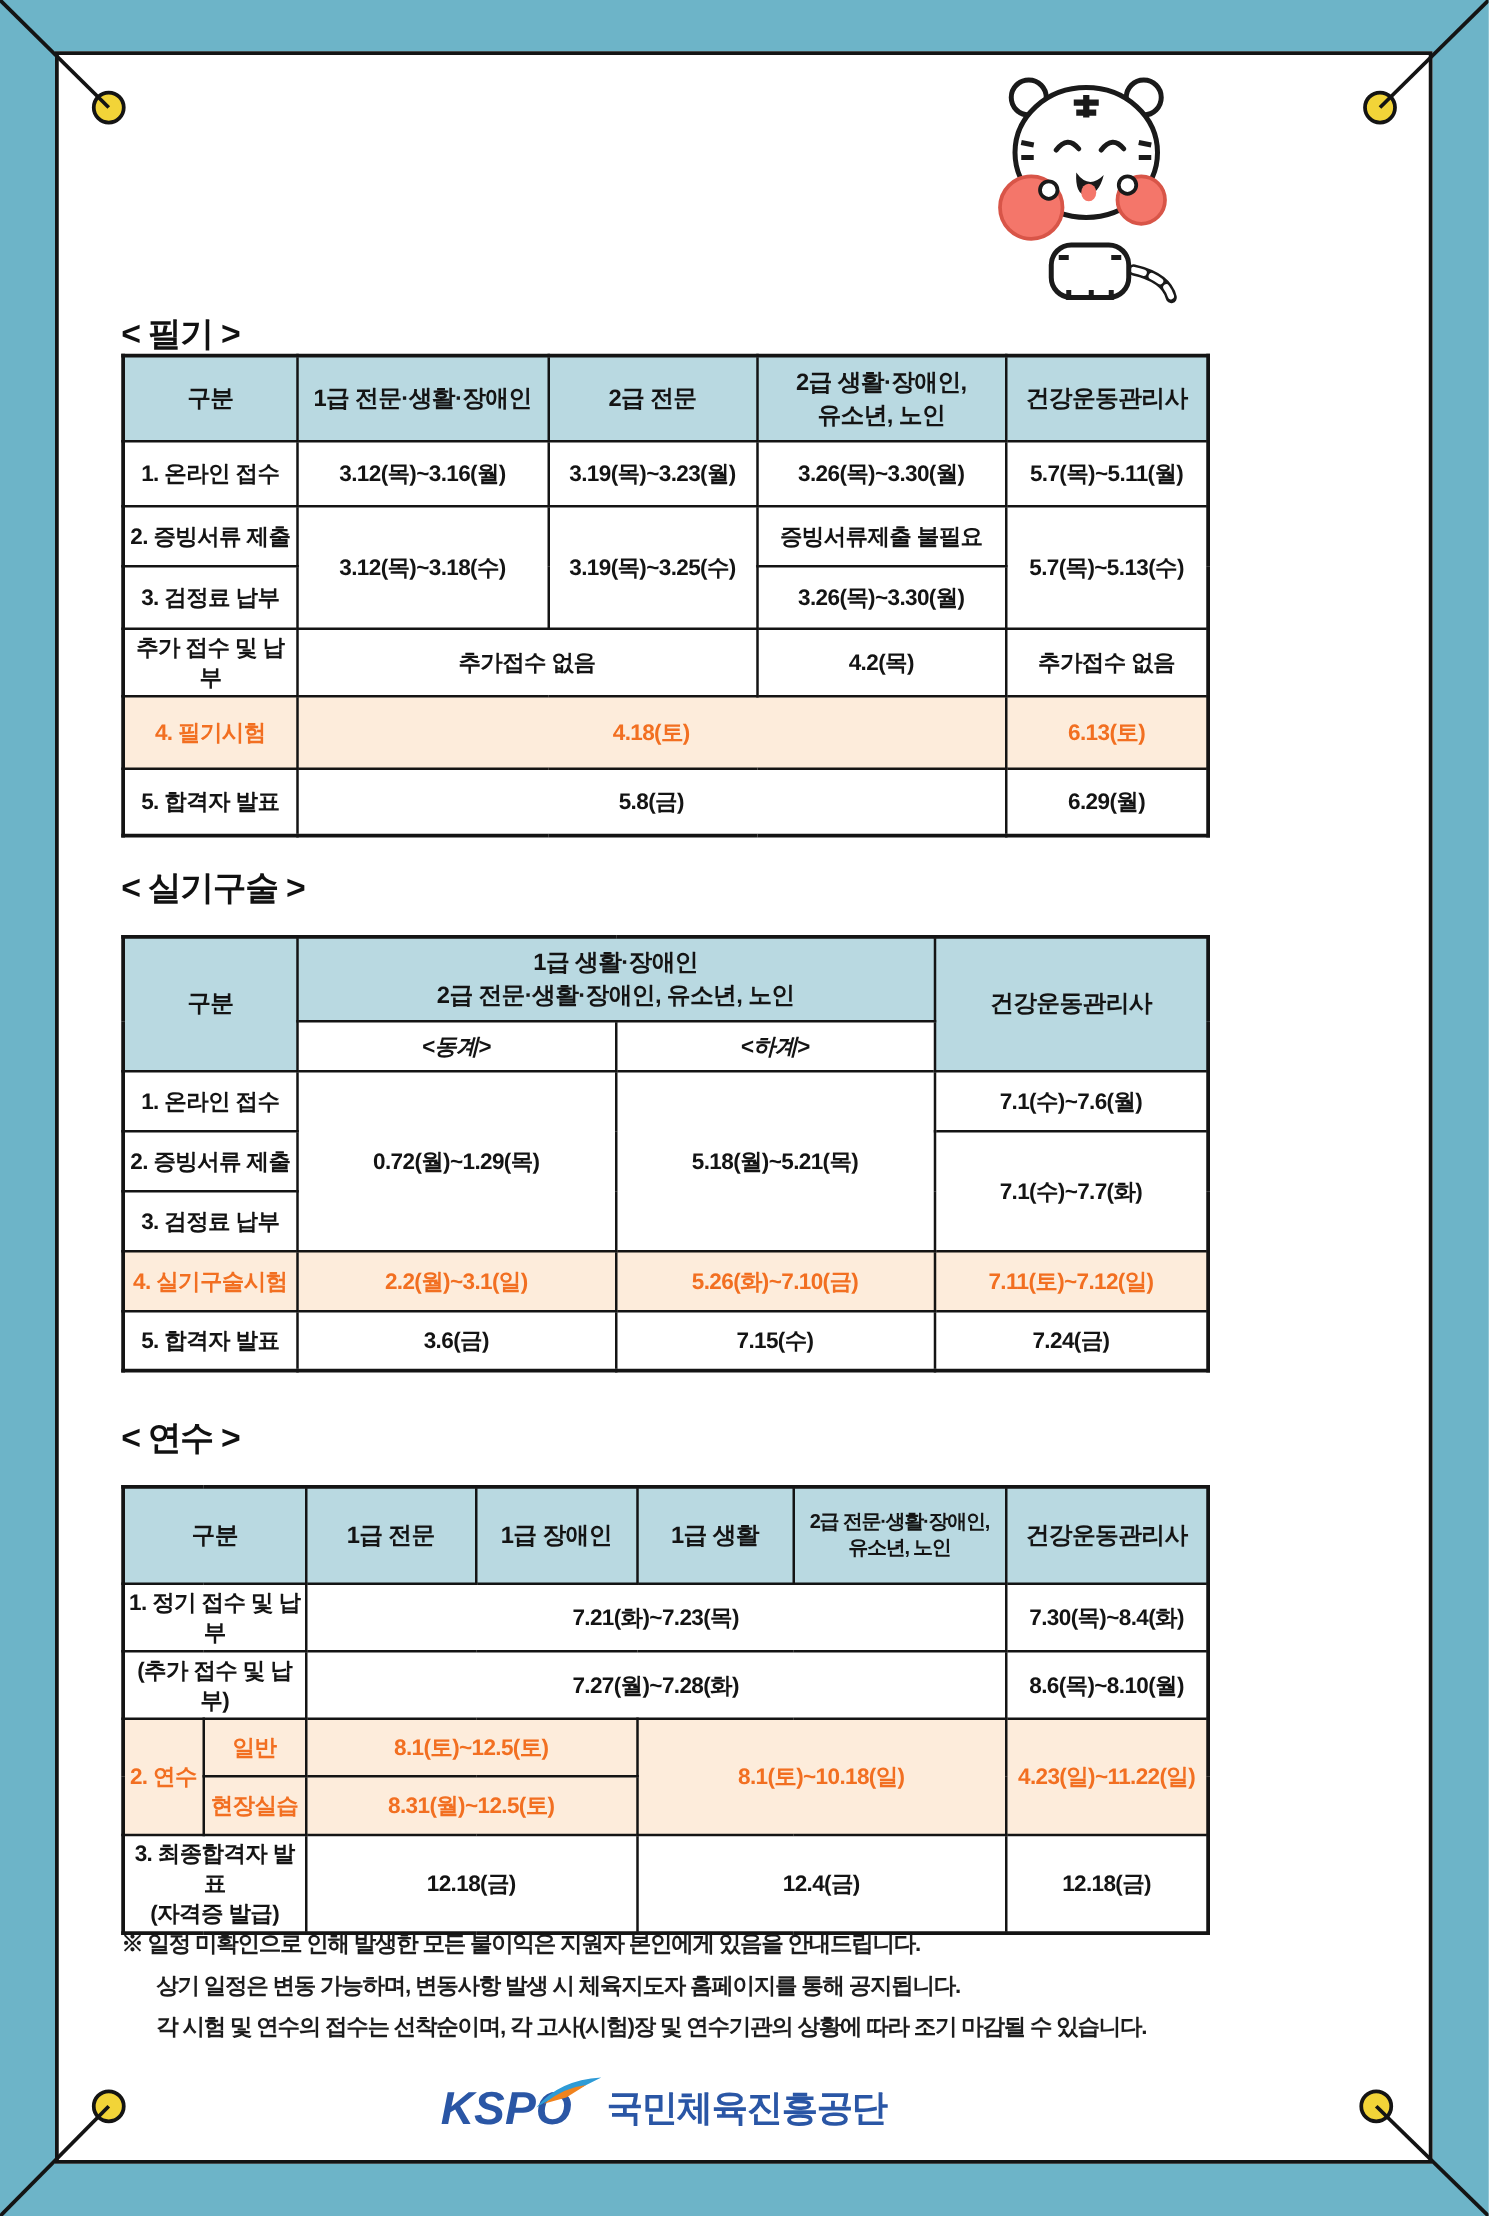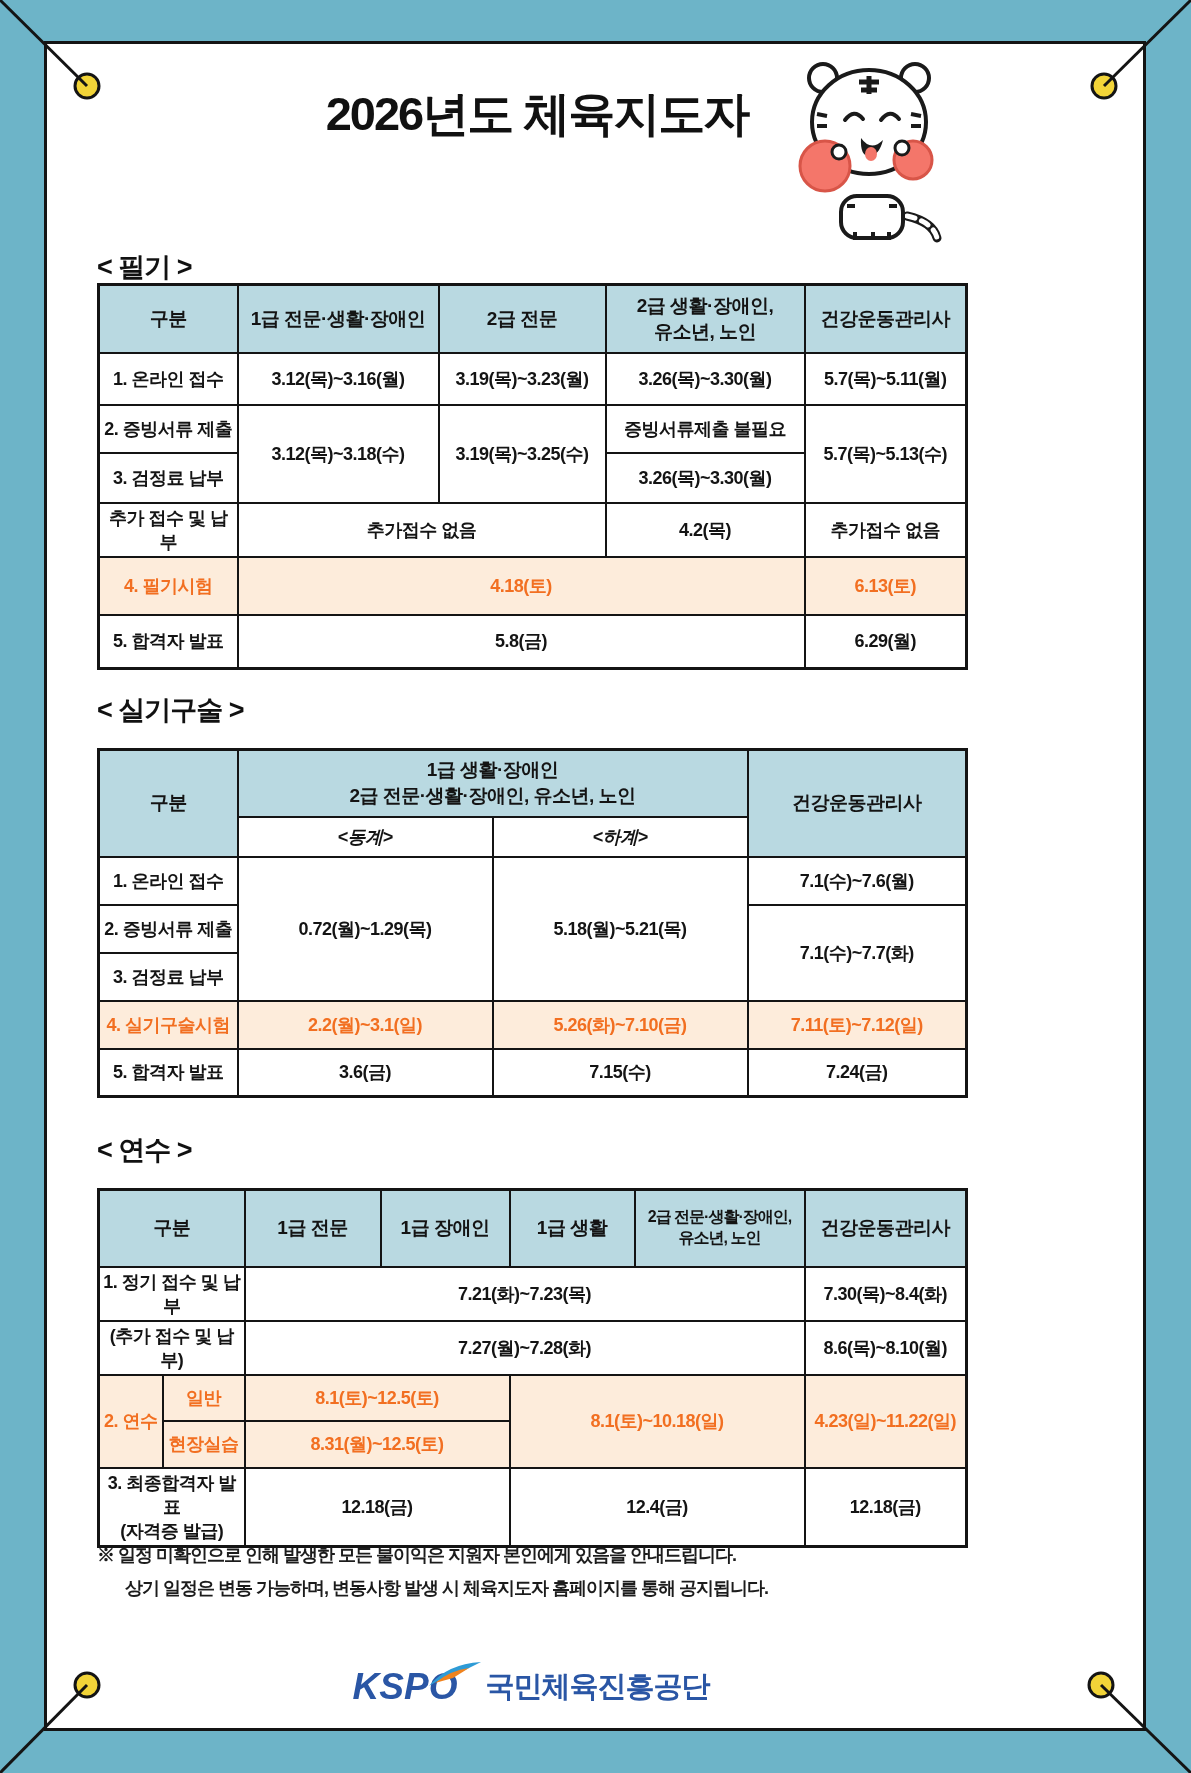--- a/index.html
+++ b/index.html
@@ -48,21 +48,20 @@
   .logo .org { font-size:29px; font-weight:bold; letter-spacing:-1px; color:#2a56a5; margin-left:2px; }
 </style>
 </head>
 <body>
 
 <div class="canvas">
 
   <div class="poster">
 
     <div class="title">
-      <div>2026년도 체육지도자</div>
     </div>
 
     <svg class="tiger" width="160" height="190" viewBox="0 0 160 190">
 
       <path d="M118 160 q26 6 30 22" fill="none" stroke="#1a1a1a" stroke-width="9" stroke-linecap="round"></path>
       <path d="M118 160 q26 6 30 22" fill="none" stroke="#ffffff" stroke-width="5" stroke-linecap="round" stroke-dasharray="8 7"></path>
 
       <rect x="52" y="140" width="62" height="42" rx="16" fill="#ffffff" stroke="#1a1a1a" stroke-width="4"></rect>
       <line x1="66" y1="176" x2="66" y2="184" stroke="#1a1a1a" stroke-width="4"></line>
       <line x1="84" y1="176" x2="84" y2="184" stroke="#1a1a1a" stroke-width="4"></line>
@@ -249,20 +248,21 @@
         <td colspan="2">12.18(금)</td>
         <td colspan="2">12.4(금)</td>
         <td>12.18(금)</td>
       </tr>
     </tbody>
       </table>
 
     <div class="notes">
       <div>※ 일정 미확인으로 인해 발생한 모든 불이익은 지원자 본인에게 있음을 안내드립니다.</div>
       <div class="cont">상기 일정은 변동 가능하며, 변동사항 발생 시 체육지도자 홈페이지를 통해 공지됩니다.</div>
+      <div class="cont">각 시험 및 연수의 접수는 선착순이며, 각 고사(시험)장 및 연수기관의 상황에 따라 조기 마감될 수 있습니다.</div>
     </div>
 
     <div class="logo">
       <span class="kspo">KSPO</span>
       <svg class="swoosh" width="56" height="28" viewBox="0 0 56 28">
         <path d="M2 26 Q20 4 54 2 L30 14 Q14 18 2 26 Z" fill="#2e9bd6"></path>
         <path d="M8 23 Q24 10 42 8 L26 18 Z" fill="#f0831e"></path>
       </svg>
       <span class="org">국민체육진흥공단</span>
     </div>

